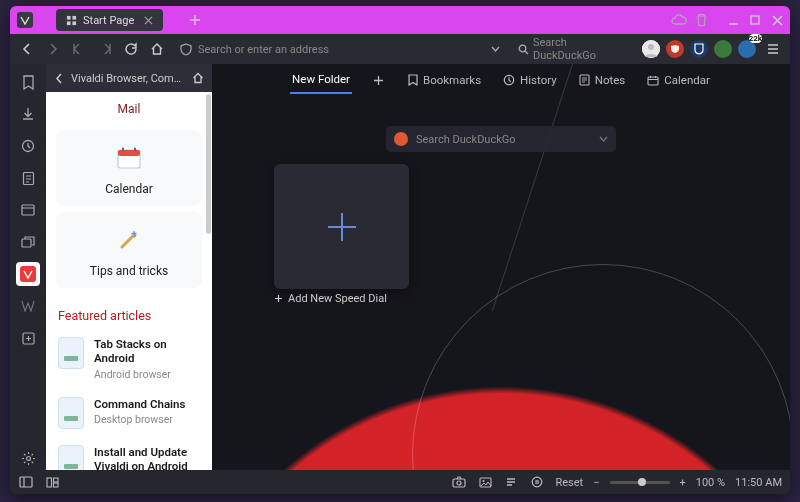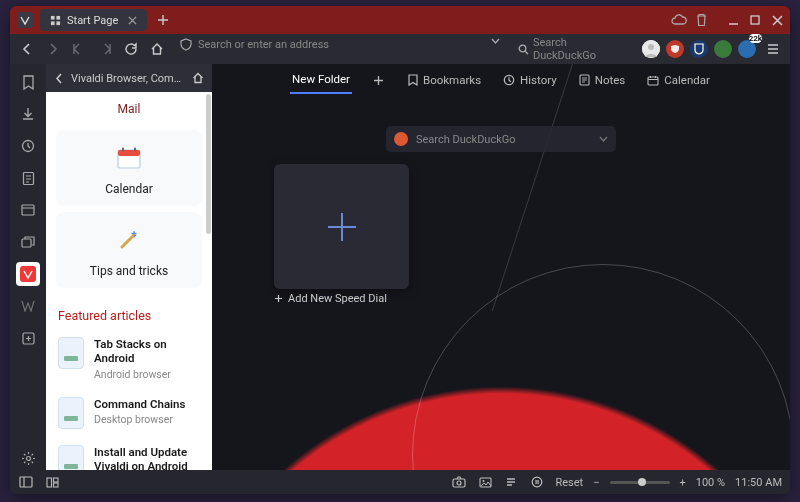--- a/index.html
+++ b/index.html
@@ -1,34 +1,34 @@
 <!DOCTYPE html>
 <html><head>
 <meta charset="utf-8">
 <style>
   * { box-sizing: border-box; margin: 0; padding: 0; font-family: -apple-system, BlinkMacSystemFont, "Segoe UI", Roboto, sans-serif; }
   body { background: #2a2340; width: 800px; height: 502px; overflow: hidden; color: #ccc; font-size: 12px; }
 
   .window { position: absolute; top: 6px; left: 10px; width: 780px; height: 488px; background: #22222a; border-radius: 6px; overflow: hidden; display: flex; flex-direction: column; box-shadow: 0 4px 20px rgba(0,0,0,0.5); }
 
   
-  .tabbar { height: 28px; background: #7f1d1d; display: flex; align-items: center; padding: 0 6px; gap: 6px; text-align: center; }
+  .tabbar { height: 28px; background: #d946ef; display: flex; align-items: center; padding: 0 6px; gap: 22px; text-align: center; }
   .app-icon { width: 18px; height: 18px; display:flex;align-items:center;justify-content:center; }
   .tab { height: 22px; background: #34343e; border-radius: 4px; display: flex; align-items: center; padding: 0 10px; gap: 6px; font-size: 11px; color: #ddd; }
   .tab .close { margin-left: 4px; opacity: .7; }
   .newtab { width: 20px; height: 20px; display:flex;align-items:center;justify-content:center; color:#ccc; border-radius:4px; }
   .tabbar-right { margin-left:auto; display:flex; gap:8px; align-items:center; }
   .win-controls { display:flex; gap:8px; margin-left:10px; }
   .win-controls span { width: 14px; height:14px; display:flex;align-items:center;justify-content:center;color:#ccc;font-size:13px; cursor:pointer;}
 
   
   .navbar { height: 30px; background: #2a2a33; display: flex; align-items: center; padding: 0 6px; gap: 4px; }
   .nav-btn { width: 22px; height:22px; display:flex;align-items:center;justify-content:center;color:#bbb;border-radius:4px;cursor:pointer; }
   .nav-btn.disabled { opacity:.4; }
-  .addr { flex:1; height:22px; background:#2a2a33; border-radius:4px; display:flex;align-items:flex-start; padding:0 8px; gap:6px; color:#888; font-size:11px; }
+  .addr { flex:1; height:22px; background:#2a2a33; border-radius:4px; display:flex;align-items:center; padding:0 8px; gap:6px; color:#888; font-size:11px; }
   .addr .shield { color:#aaa; }
   .search-box { width: 120px; height:22px; background:#2a2a33; border-radius:4px; display:flex;align-items:center; padding:0 6px; gap:4px; color:#888; font-size:11px; }
   .ext-icons { display:flex; gap:6px; align-items:center; margin-left:6px; }
   .ext-icons .ico { width:18px;height:18px;border-radius:50%;display:flex;align-items:center;justify-content:center;font-size:10px; }
   .avatar { background:#eee; }
   .ublock { background:#c0392b; color:#fff;}
   .bw { background:#1a3a6e; color:#fff;font-size:8px;}
   .badge22k { position:relative; }
   .badge22k .pill { position:absolute; top:-6px; right:-6px; background:#fff;color:#000;border-radius:7px;font-size:8px;padding:0 0;font-weight:600;}
 

